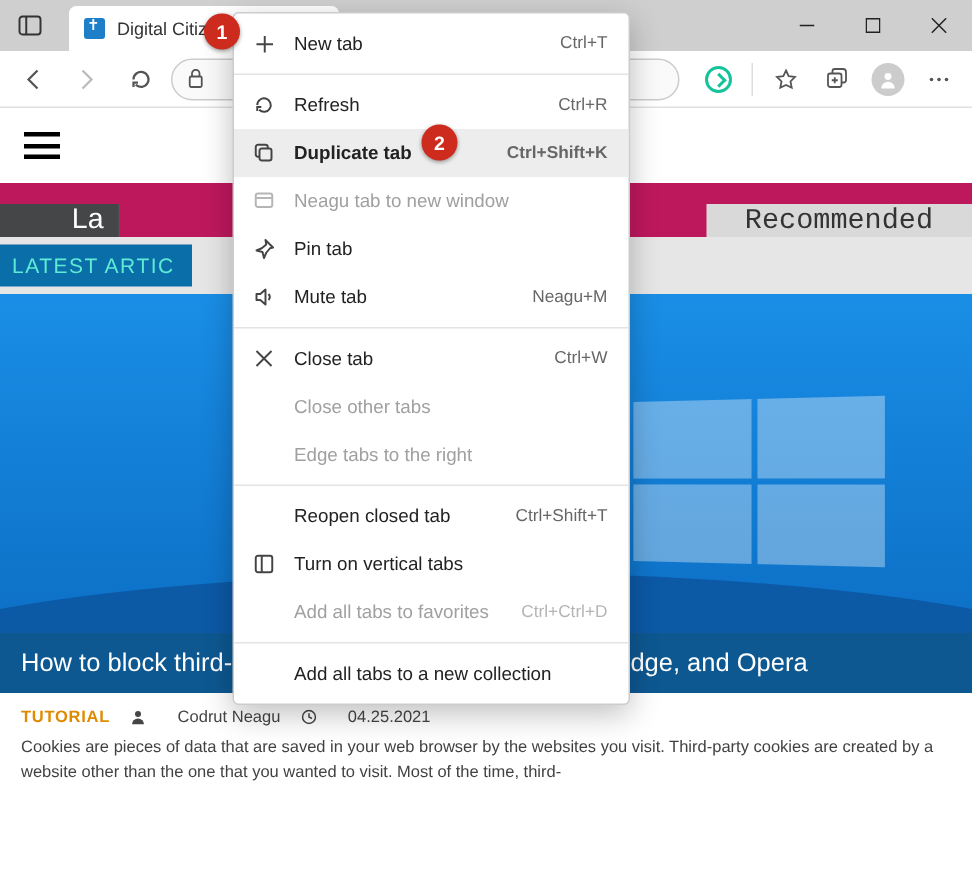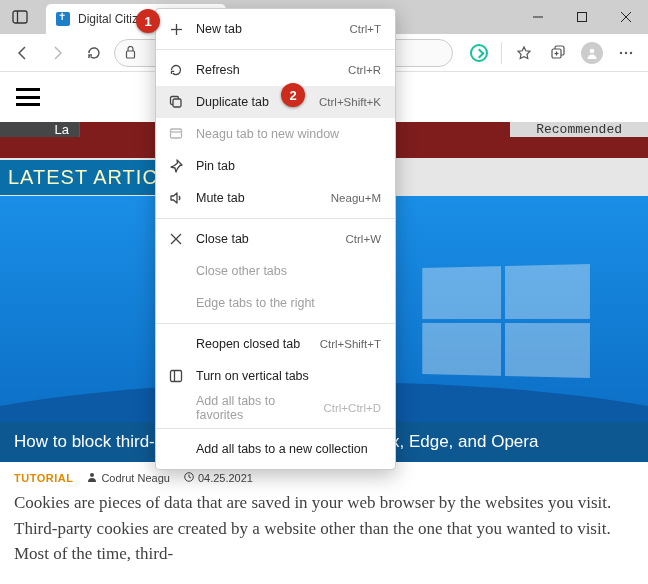--- a/index.html
+++ b/index.html
@@ -27,42 +27,42 @@
   .grammarly { width:18px; height:18px; border:2px solid #15c39a; border-radius:50%; position:relative;}
   .grammarly::after{content:""; position:absolute; left:4px; top:4px; width:5px; height:5px; border-right:2px solid #15c39a; border-bottom:2px solid #15c39a; transform:rotate(-45deg);}
   .avatar { width:22px; height:22px; border-radius:50%; background:#ccc; display:flex; align-items:center; justify-content:center; color:#fff;}
   .sep { width:1px; height:22px; background:#ddd; margin:0 4px;}
 
   
   .page { position:relative; height:512px; }
   .page-header { height:50px; display:flex; align-items:center; padding:0 16px;}
   .hamburger { width:24px; height:18px; display:flex; flex-direction:column; justify-content:space-between;}
   .hamburger span { height:3px; background:#000; }
-  .nav-tabs { height:36px; background:#7f1d1d; display:flex; align-items:flex-start; color:#fff; font-size:13px;}
+  .nav-tabs { height:36px; background:#be185d; display:flex; align-items:flex-end; color:#fff; font-size:19px;}
   .nav-tab { padding:0 24px; display:flex; align-items:center; background:#444648; border-right:1px solid #555;}
   .nav-tab:first-child{ margin-left:auto; padding-left:0; width:80px; justify-content:flex-end; padding-right:10px;}
   .nav-filler{flex:1;}
   .nav-rec { margin-left:auto; background:#d9d9d9; color:#333; padding:0 26px; display:flex; align-items:center;font-family:Liberation Mono, monospace;}
   .section-title-bar { height:38px; background:#e6e6e6; display:flex; align-items:center;}
-  .section-title { background:#0a6ea8; color:#fef9c3; font-size:20px; font-weight:300; padding:6px 12px 6px 8px; letter-spacing:1px;}
+  .section-title { background:#0a6ea8; color:#5eead4; font-size:14px; font-weight:300; padding:6px 12px 6px 8px; letter-spacing:1px;}
   .hero { height:266px; background:linear-gradient(180deg,#1a8ee6 0%, #0a6ac0 100%); position:relative; overflow:hidden;}
   .hill { position:absolute; bottom:0; width:140%; height:80px; background:#0c59a6; border-radius:50% 50% 0 0 / 100% 100% 0 0; left:-20%;}
   .winlogo { position:absolute; right:60px; top:70px; width:170px; height:110px; display:grid; grid-template-columns:1fr 1fr; grid-template-rows:1fr 1fr; gap:4px; transform:perspective(400px) rotateY(-10deg);}
   .winlogo div{ background:rgba(255,255,255,0.35);}
   .light { position:absolute; right:230px; top:0; width:200px; height:266px; background:linear-gradient(100deg, transparent 40%, rgba(255,255,255,0.25) 50%, transparent 60%);}
   .article-title-bar { background:rgba(14,88,143,0.92); color:#fff; font-size:17px; font-weight:300; padding:10px 14px; position:absolute; bottom:0; left:0; right:0;}
   .meta { display:flex; align-items:center; gap:14px; padding:10px 14px 6px; font-size:11px;}
   .meta .cat{ color:#e08a00; font-weight:700; letter-spacing:0.5px;}
-  .meta .author, .meta .date { color:#454545; display:flex; gap:4px;}
-  .article-body { padding:0 14px; font-size:17px; color:#424242; line-height:1.5;font-family:Liberation Serif, serif;}
-
-  
-  .ctx { position:absolute; left:155px; top:8px; width:241px; background:#fff; border:1px solid #ccc; box-shadow:0 6px 20px rgba(0,0,0,0.25); border-radius:4px; padding:4px 0; z-index:50; font-size:12.5px; color:#222;}
+  .meta .author, .meta .date { color:#454545; display:flex; align-items:center; gap:21px;}
+  .article-body { padding:0 14px; font-size:11px; color:#424242; line-height:1.5;}
+
+  
+  .ctx { position:absolute; left:155px; top:8px; width:265px; background:#fff; border:1px solid #ccc; box-shadow:0 6px 20px rgba(0,0,0,0.25); border-radius:4px; padding:4px 0; z-index:50; font-size:12.5px; color:#222;}
   .ctx-item { display:flex; align-items:center; height:32px; padding:0 14px 0 12px; gap:12px;}
-  .ctx-item.hover { background:#ededed;}
+  .ctx-item.hover { background:#ededed;font-weight:bold;}
   .ctx-item.disabled { color:#a0a0a0;}
   .ctx-icon { width:16px; display:flex; justify-content:center; color:#444; font-size:13px;}
   .ctx-item.disabled .ctx-icon{color:#b5b5b5;}
   .ctx-label { flex:1; }
   .ctx-shortcut { color:#666; font-size:11.5px;}
   .ctx-item.disabled .ctx-shortcut{color:#b5b5b5;}
   .ctx-sep { height:1px; background:#e3e3e3; margin:4px 0;}
   .ctx-item.noicon .ctx-icon{visibility:hidden;}
 
   

